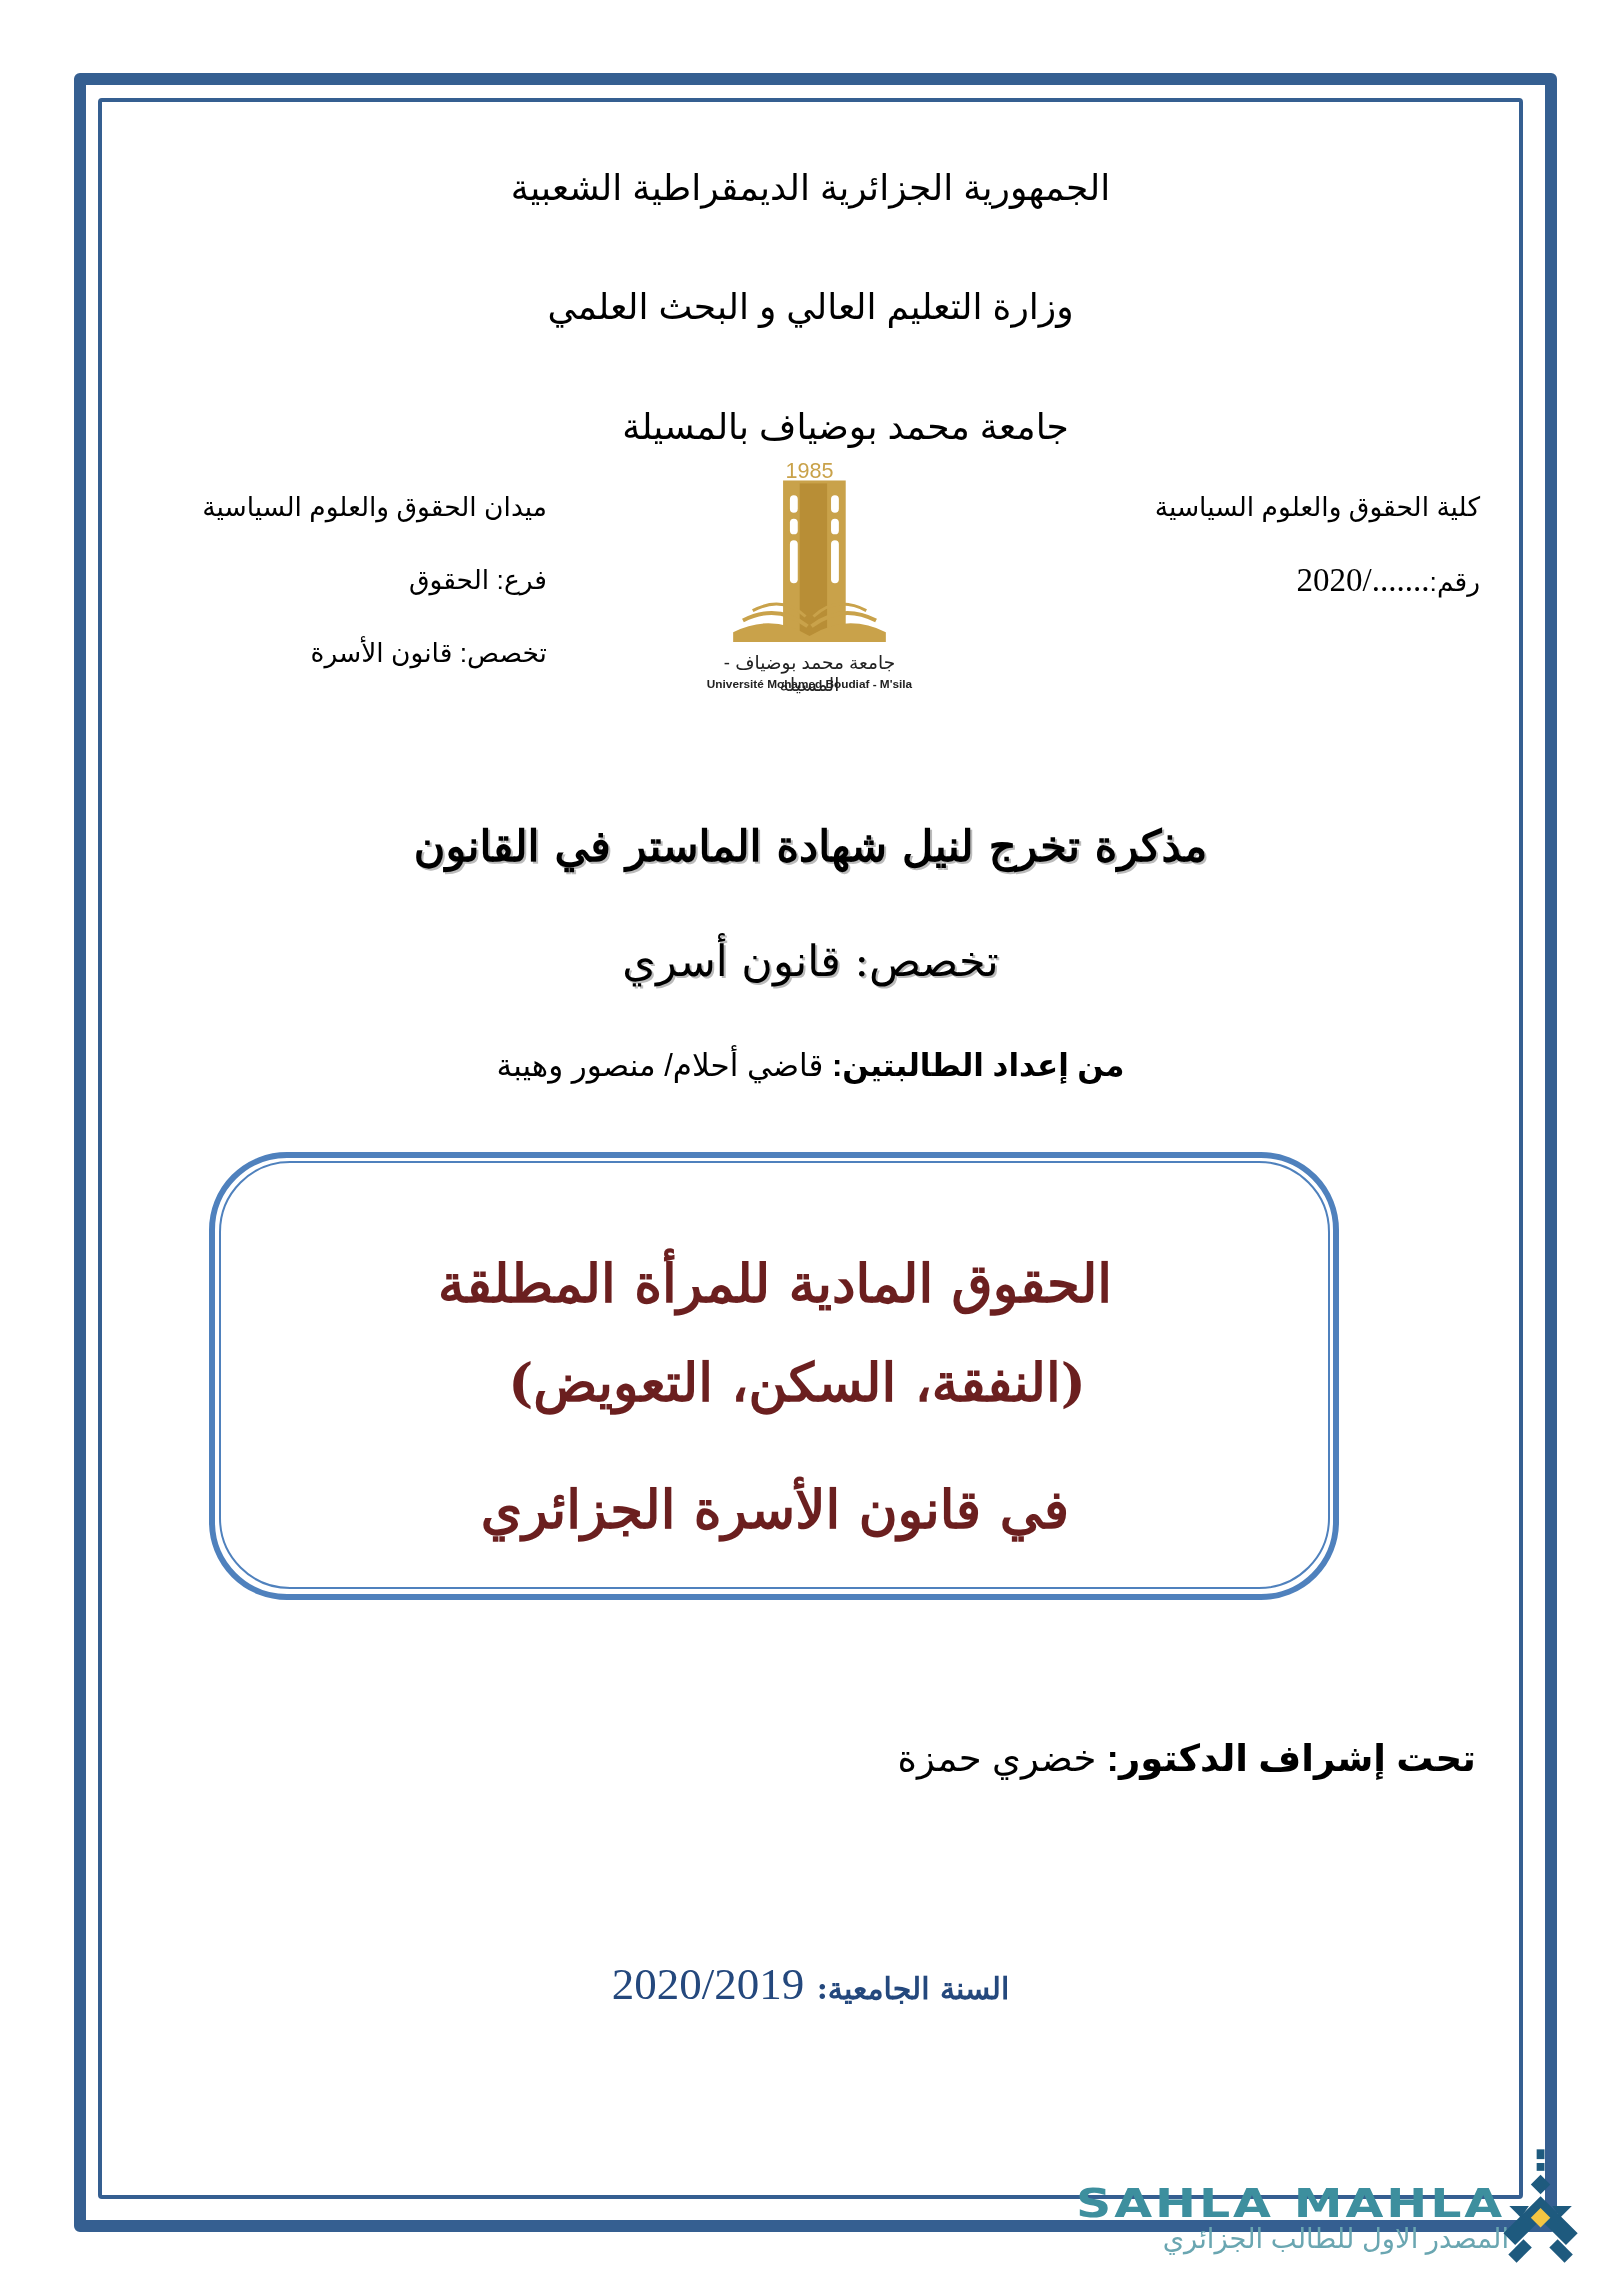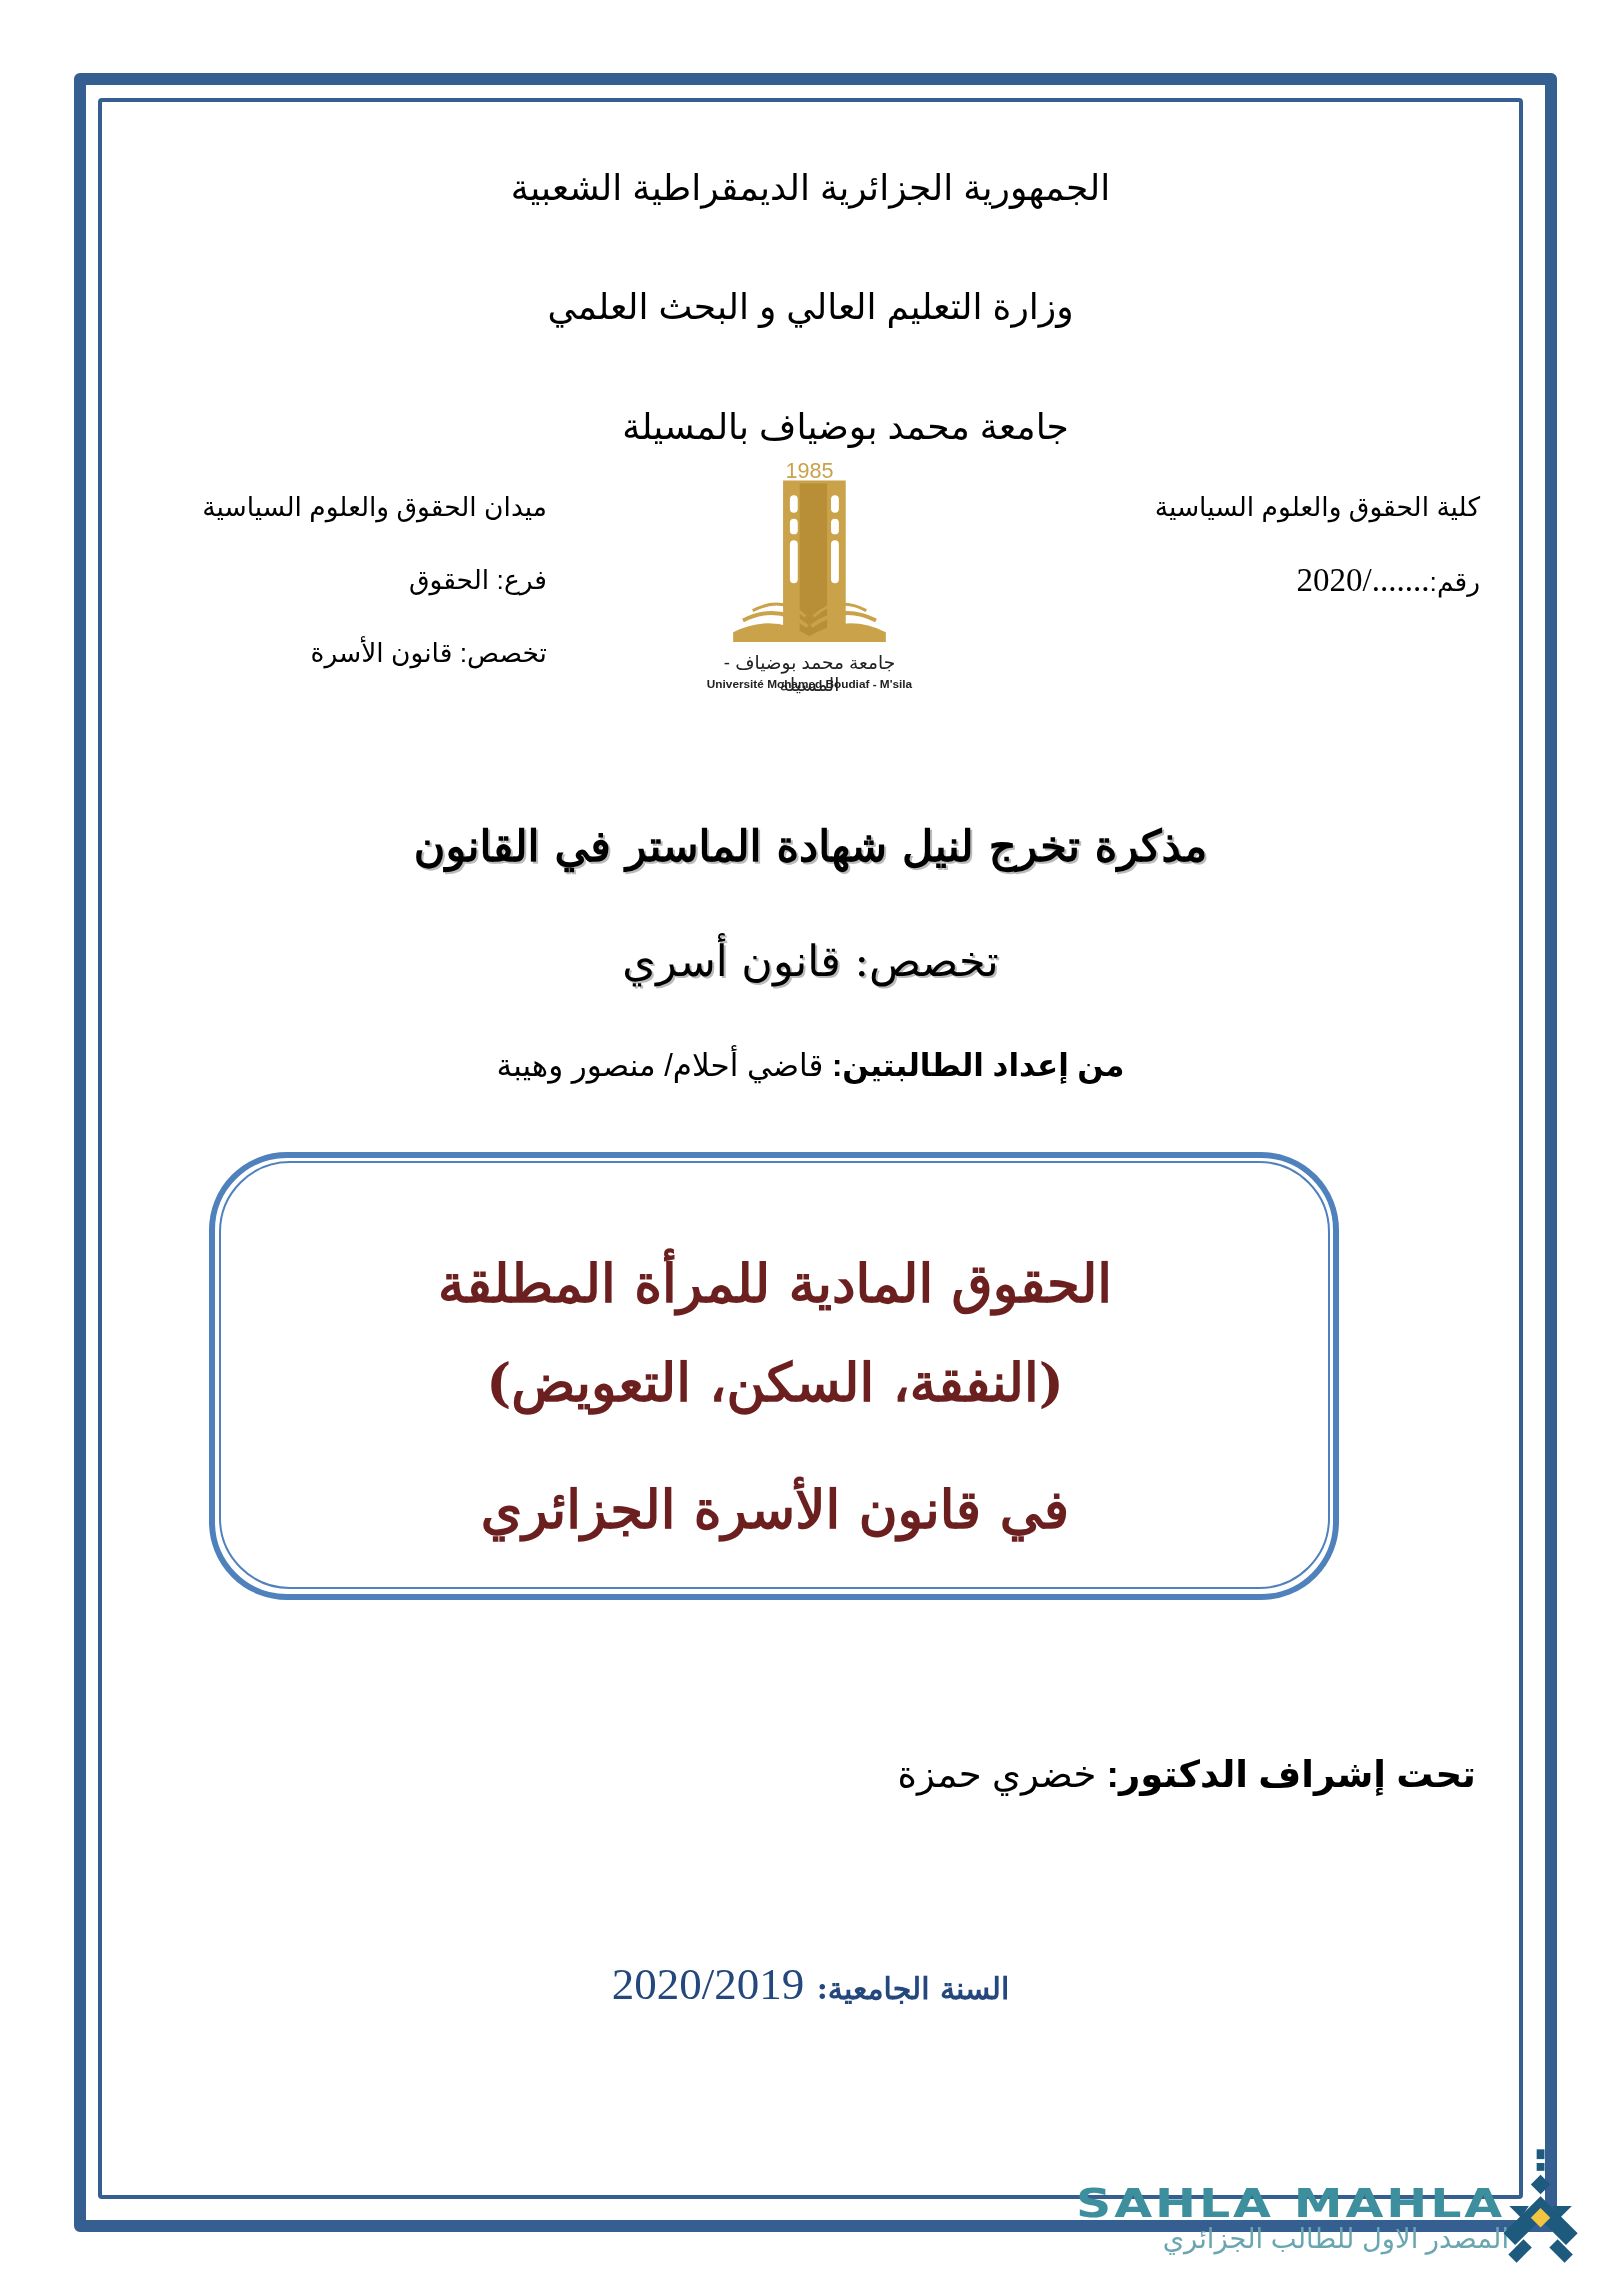--- a/index.html
+++ b/index.html
@@ -33,24 +33,24 @@
     .students { top: 1047px; font-size: 31px; }
     .students b { font-weight: bold; }
     
     .tbox-outer { position: absolute; left: 209px; top: 1152px; width: 1118px; height: 436px;
                   border: 6.9px solid #4f81bd; border-radius: 78px; }
     .tbox-inner { position: absolute; left: 219px; top: 1161px; width: 1107px; height: 424px;
                   border: 2px solid #4f81bd; border-radius: 71px; }
     .title-line { position: absolute; left: 209px; width: 1132px; text-align: center; direction: rtl;
                   color: #6b1f1f; font-size: 53px; font-weight: bold; font-family: "DejaVu Serif", serif; }
     .t1 { top: 1252px; }
-    .t2 { top: 1351px; }
+    .t2 { top: 1351px; margin-left: 22px; }
     .t3 { top: 1478px; }
     
-    .supervisor { position: absolute; right: 145px; top: 1737px; direction: rtl; text-align: right; font-size: 37px; margin-top: 16px; }
+    .supervisor { position: absolute; right: 145px; top: 1737px; direction: rtl; text-align: right; font-size: 37px; }
     .supervisor b { font-weight: bold; }
     
     .year-line { top: 1958px; color: #24487d; font-size: 45px; }
     .year-label { font-weight: bold; font-family: "DejaVu Serif", serif; font-size: 30px; }
     .year-val { font-family: "Liberation Serif", serif; }
     
     .wm-title { position: absolute; left: 1076px; top: 2182px; font-size: 49px; font-weight: bold; color: #3d8f9e;
                 letter-spacing: 2.9px; font-family: "DejaVu Sans", sans-serif; transform: scaleY(0.78); transform-origin: top left; white-space: nowrap; }
     .wm-tag { position: absolute; left: 1078px; top: 2223px; width: 431px; text-align: right; direction: rtl;
               font-size: 27.4px; color: #6aa6b1; white-space: nowrap; }

